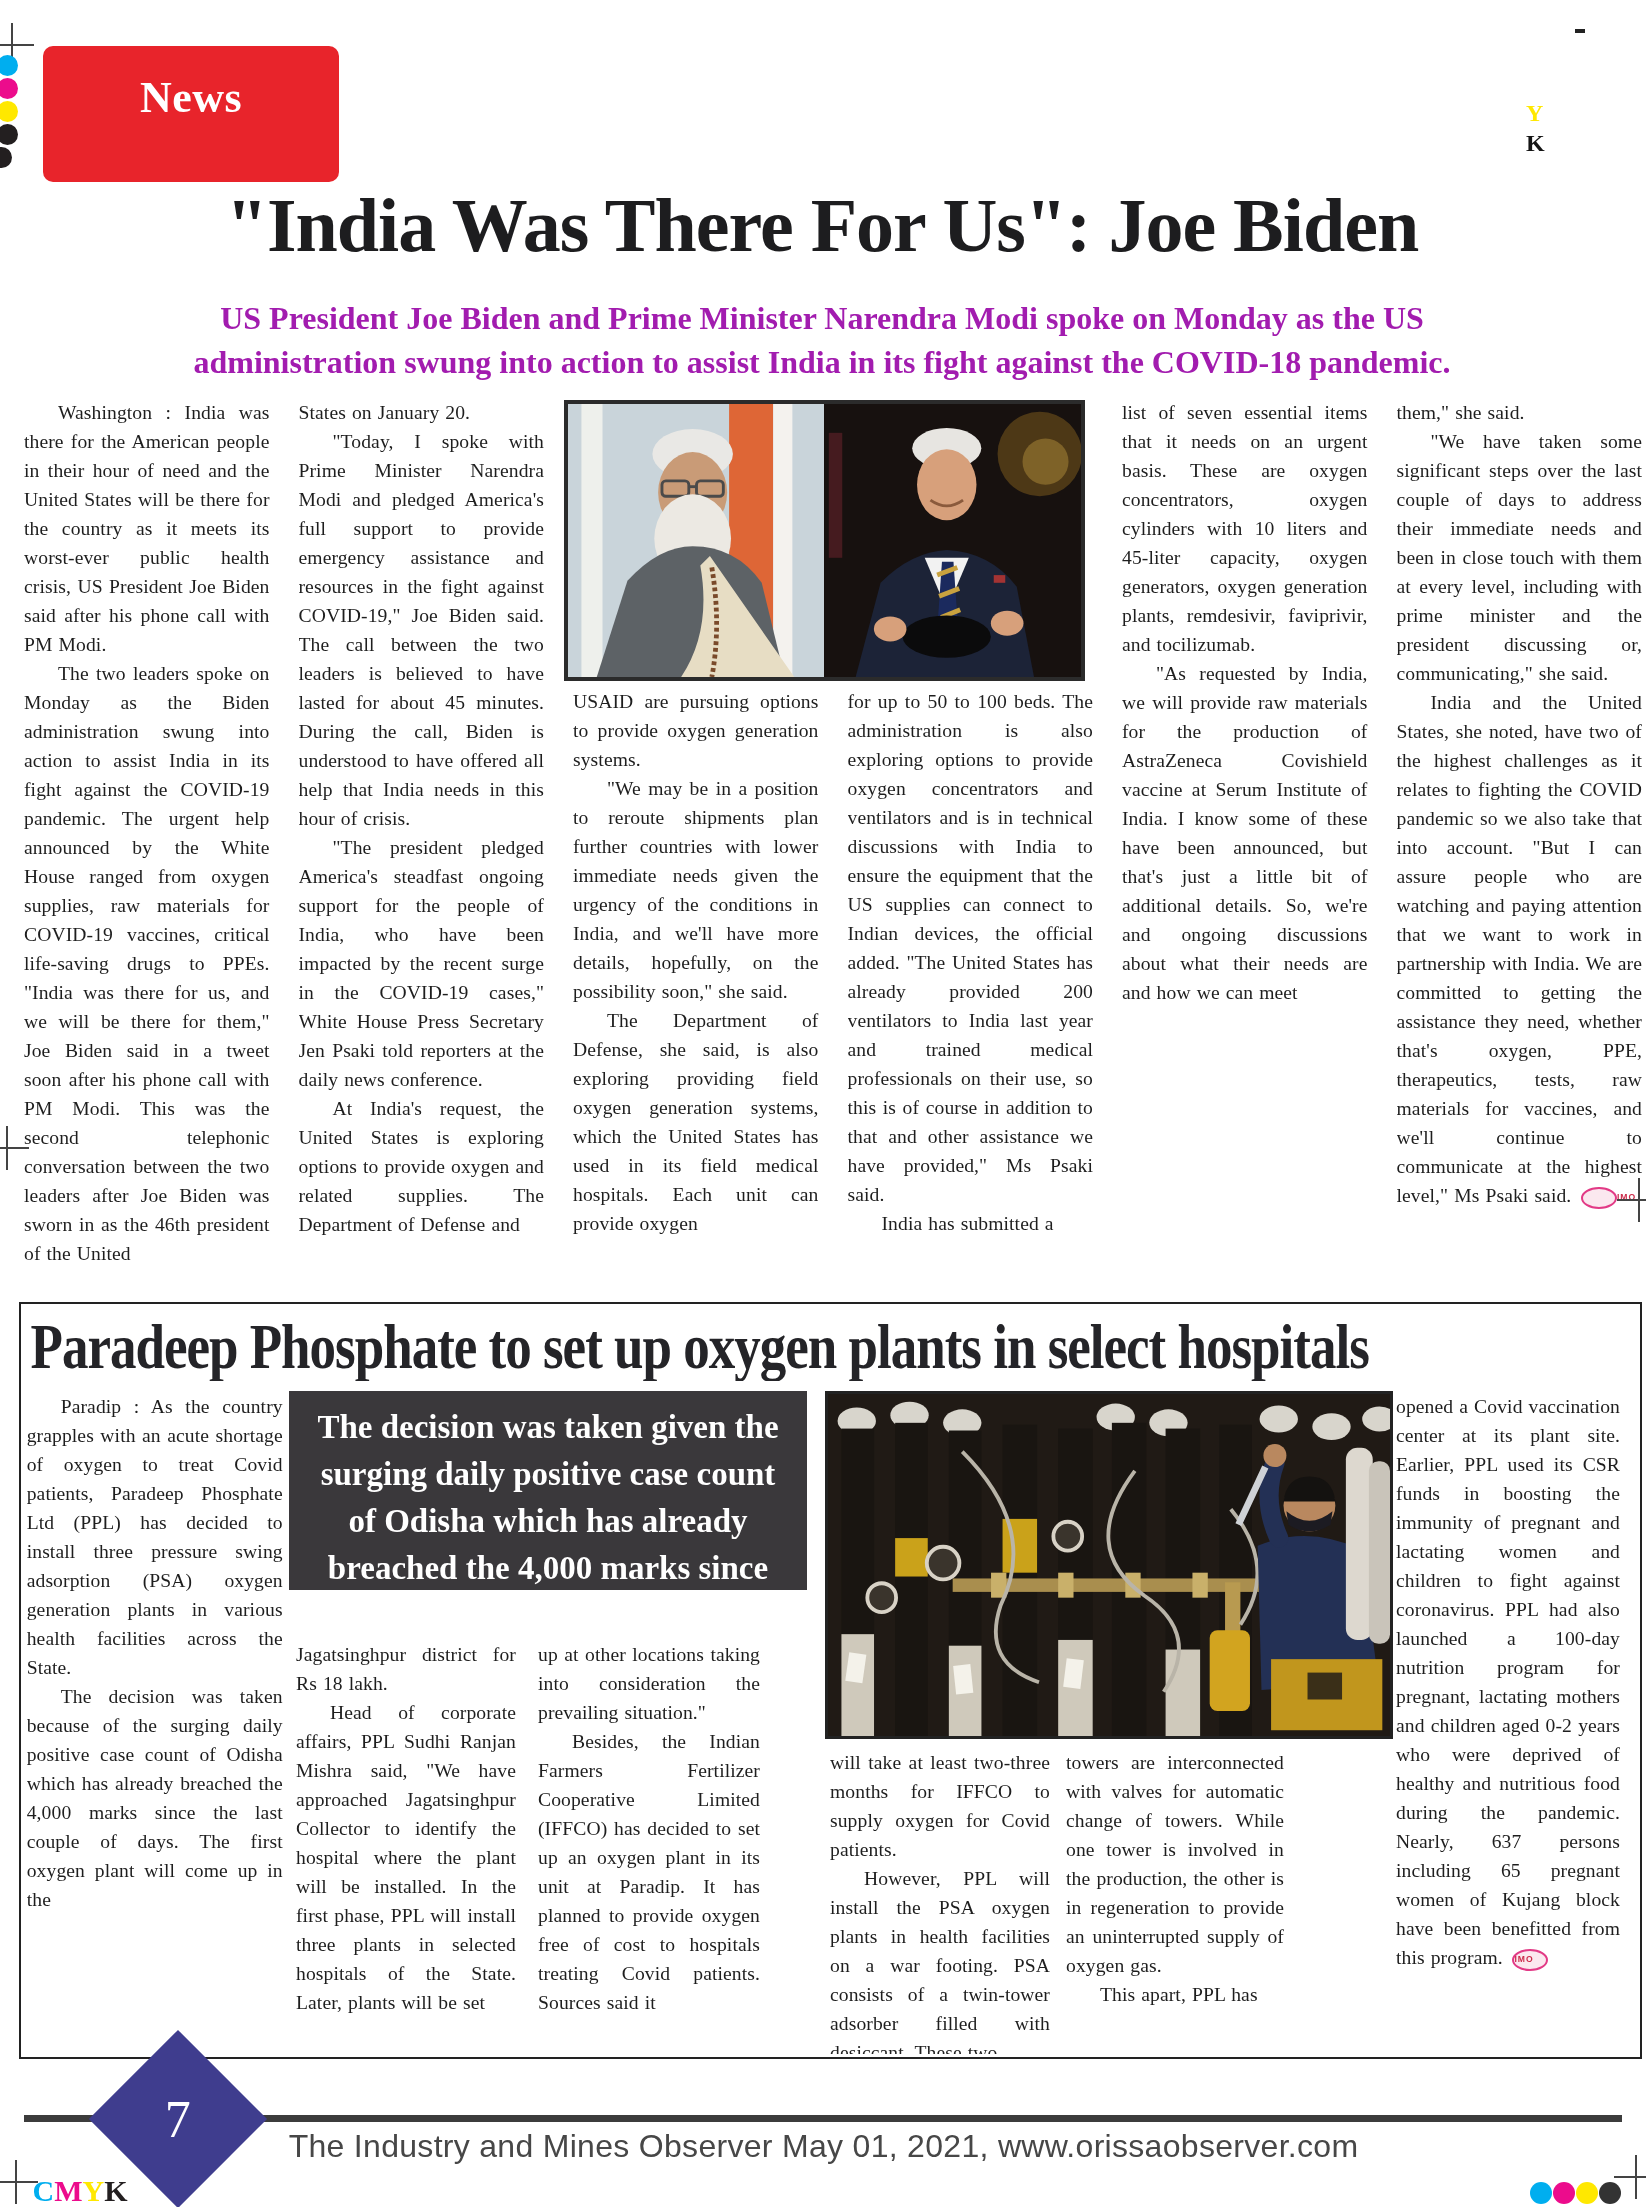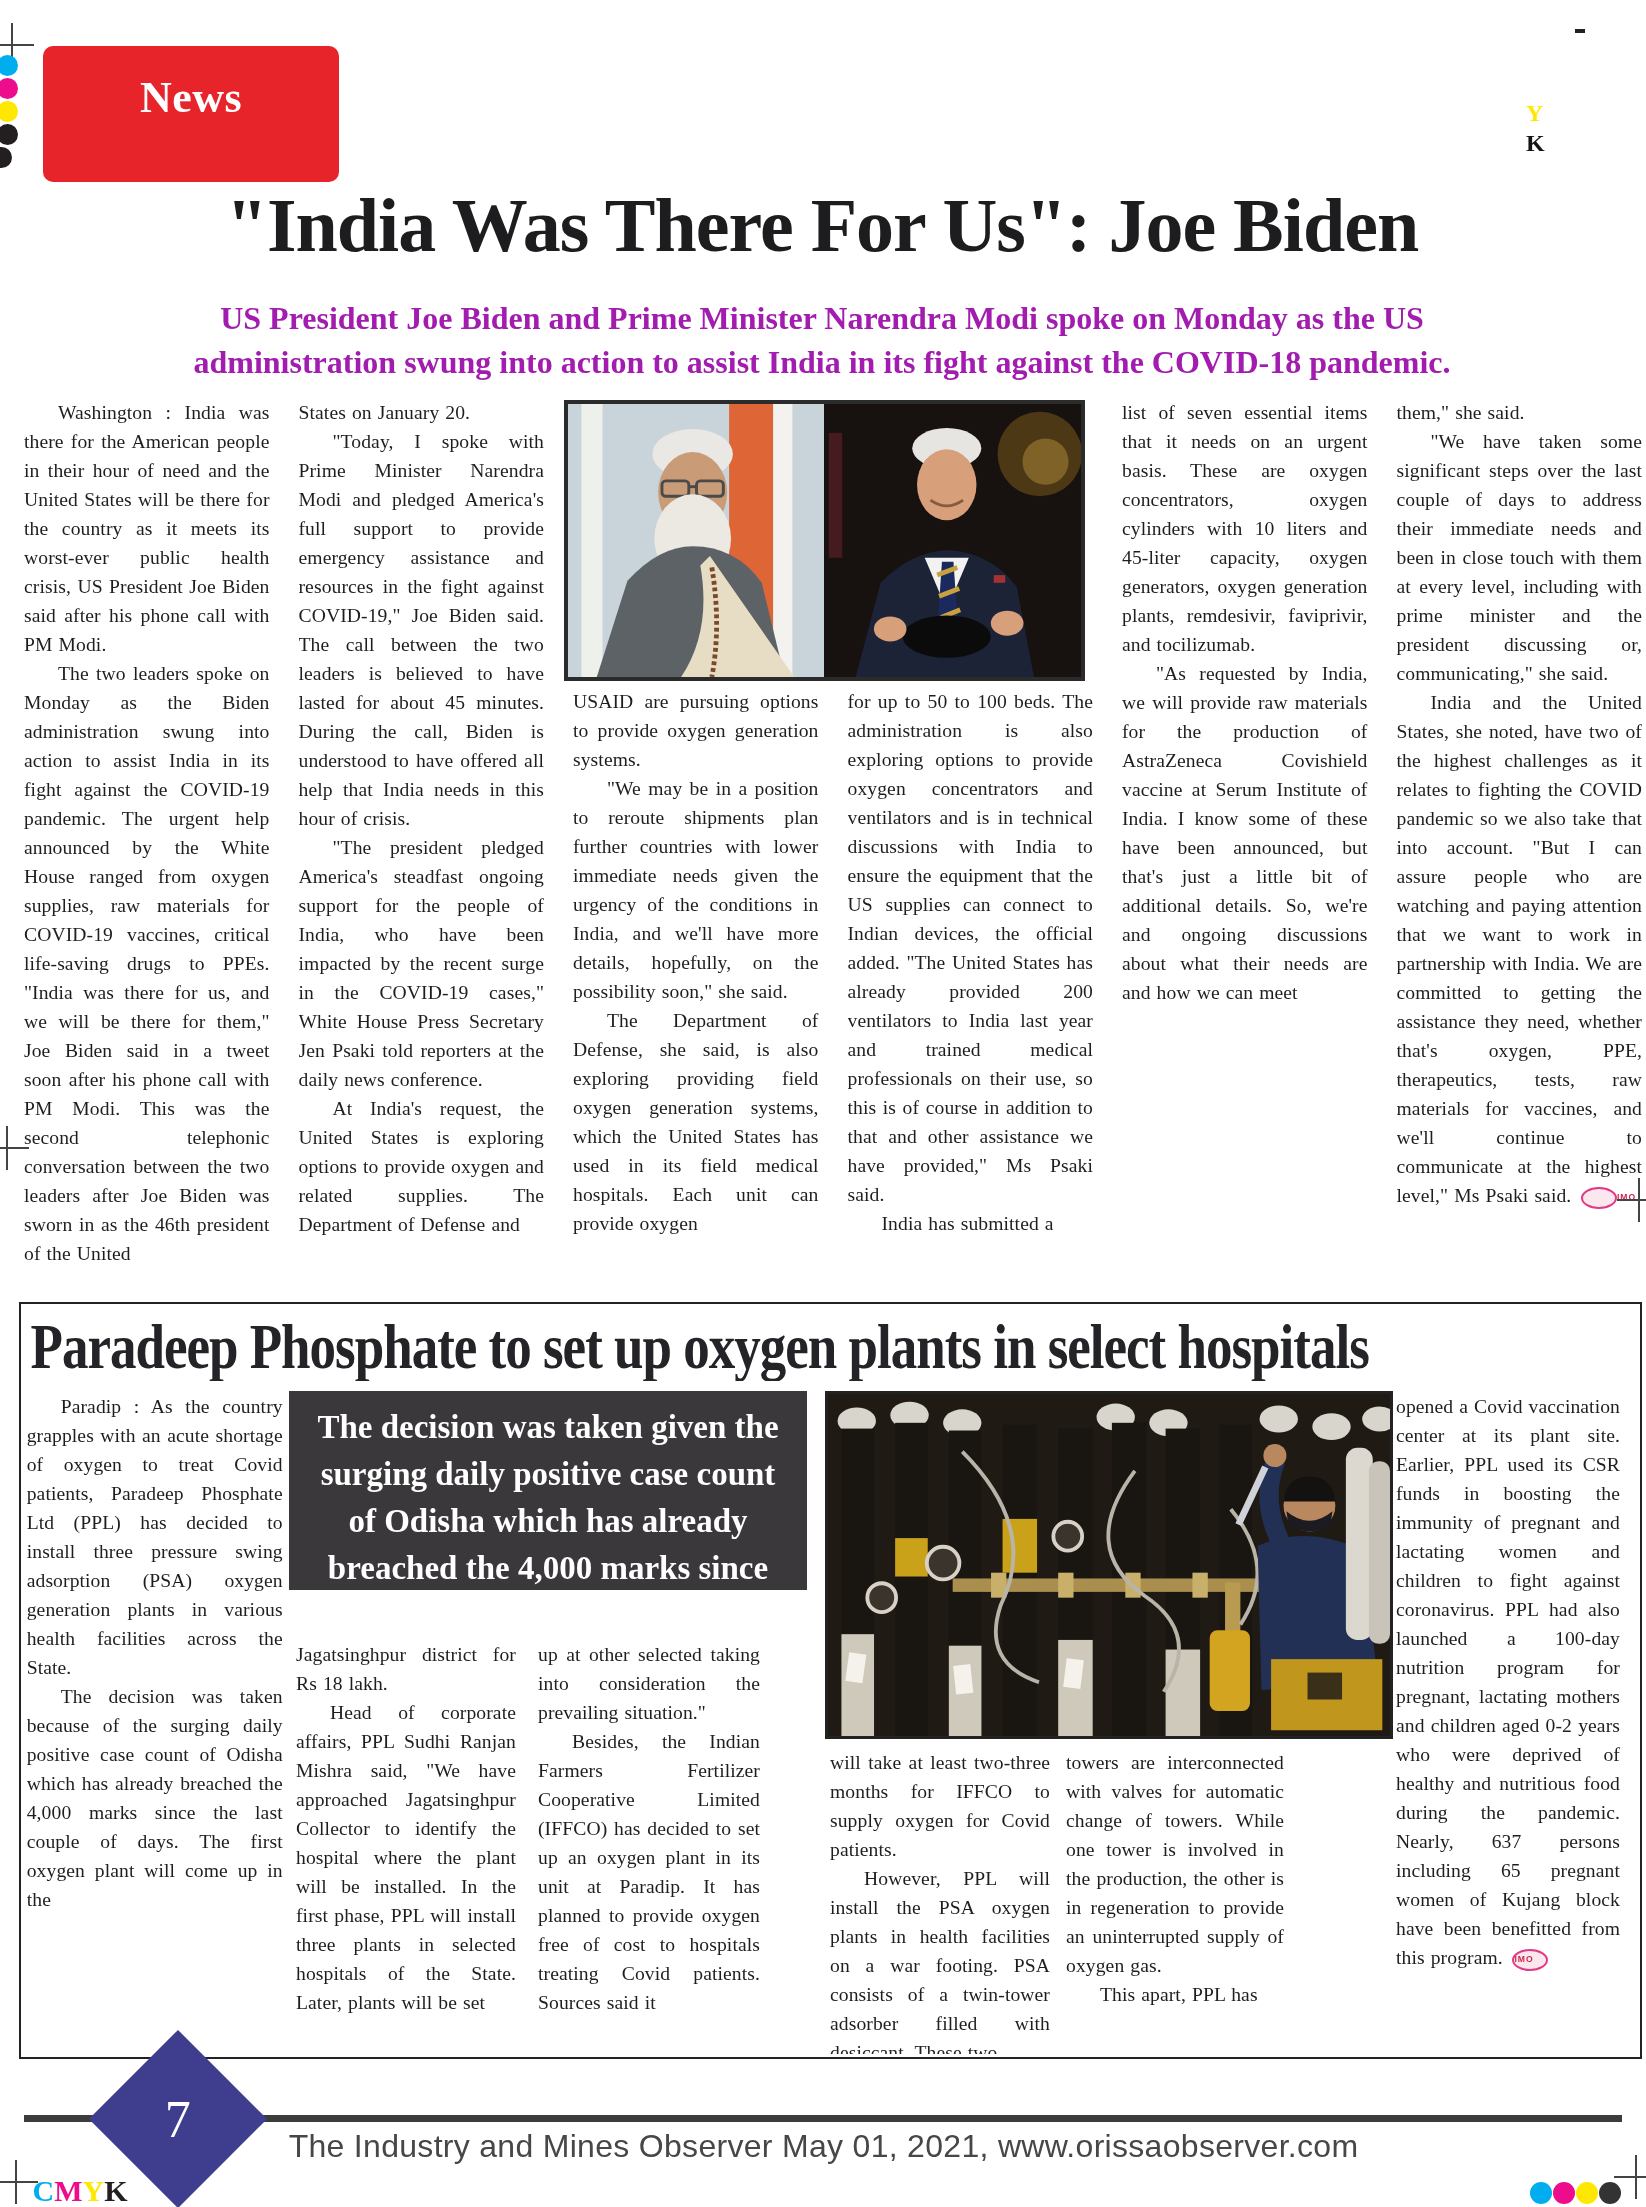--- a/index.html
+++ b/index.html
@@ -203,21 +203,21 @@
 
     <div class="quote">
       <span>The decision was taken given the surging daily positive case count of Odisha which has already breached the 4,000 marks since the last couple of days</span>
     </div>
 
     <div class="a2col a2c2">
         <p class="para cont">Jagatsinghpur district for Rs 18 lakh.</p>
         <p class="para">Head of corporate affairs, PPL Sudhi Ranjan Mishra said, "We have approached Jagatsinghpur Collector to identify the hospital where the plant will be installed. In the first phase, PPL will install three plants in selected hospitals of the State. Later, plants will be set</p>
       </div>
     <div class="a2col a2c3">
-        <p class="para cont">up at other selected taking into consideration the prevailing situation."</p>
+        <p class="para cont">up at other locations taking into consideration the prevailing situation."</p>
         <p class="para">Besides, the Indian Farmers Fertilizer Cooperative Limited (IFFCO) has decided to set up an oxygen plant in its unit at Paradip. It has planned to provide oxygen free of cost to hospitals treating Covid patients. Sources said it</p>
       </div>
 
     <div class="photo-frame photo2" style="position:absolute;">
       <svg viewBox="0 0 586 356" preserveAspectRatio="none">
         <rect x="0" y="0" width="586" height="356" fill="#201a15"></rect>
 
         <g fill="#d8d5cc">
           <ellipse cx="30" cy="28" rx="20" ry="14"></ellipse>
             <ellipse cx="85" cy="22" rx="20" ry="14"></ellipse>

